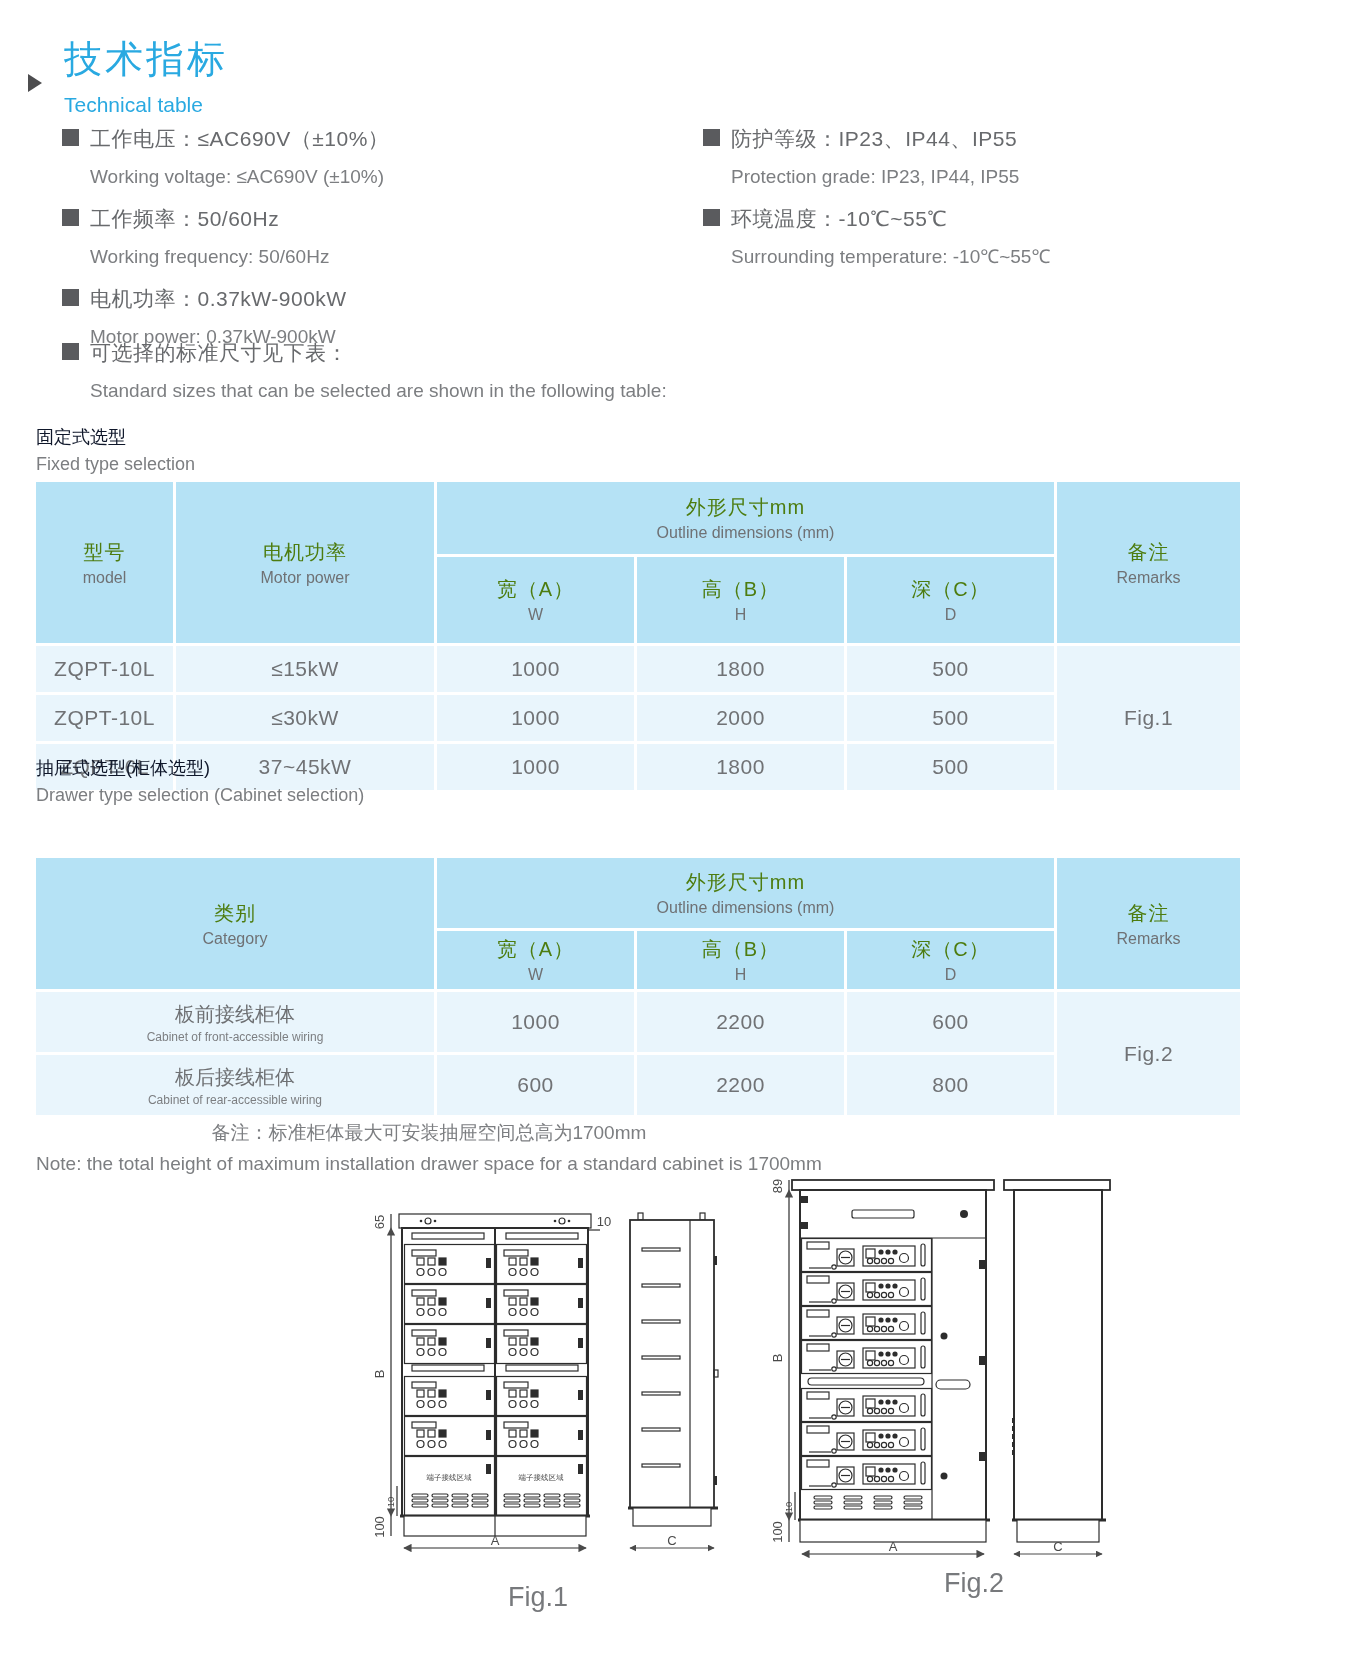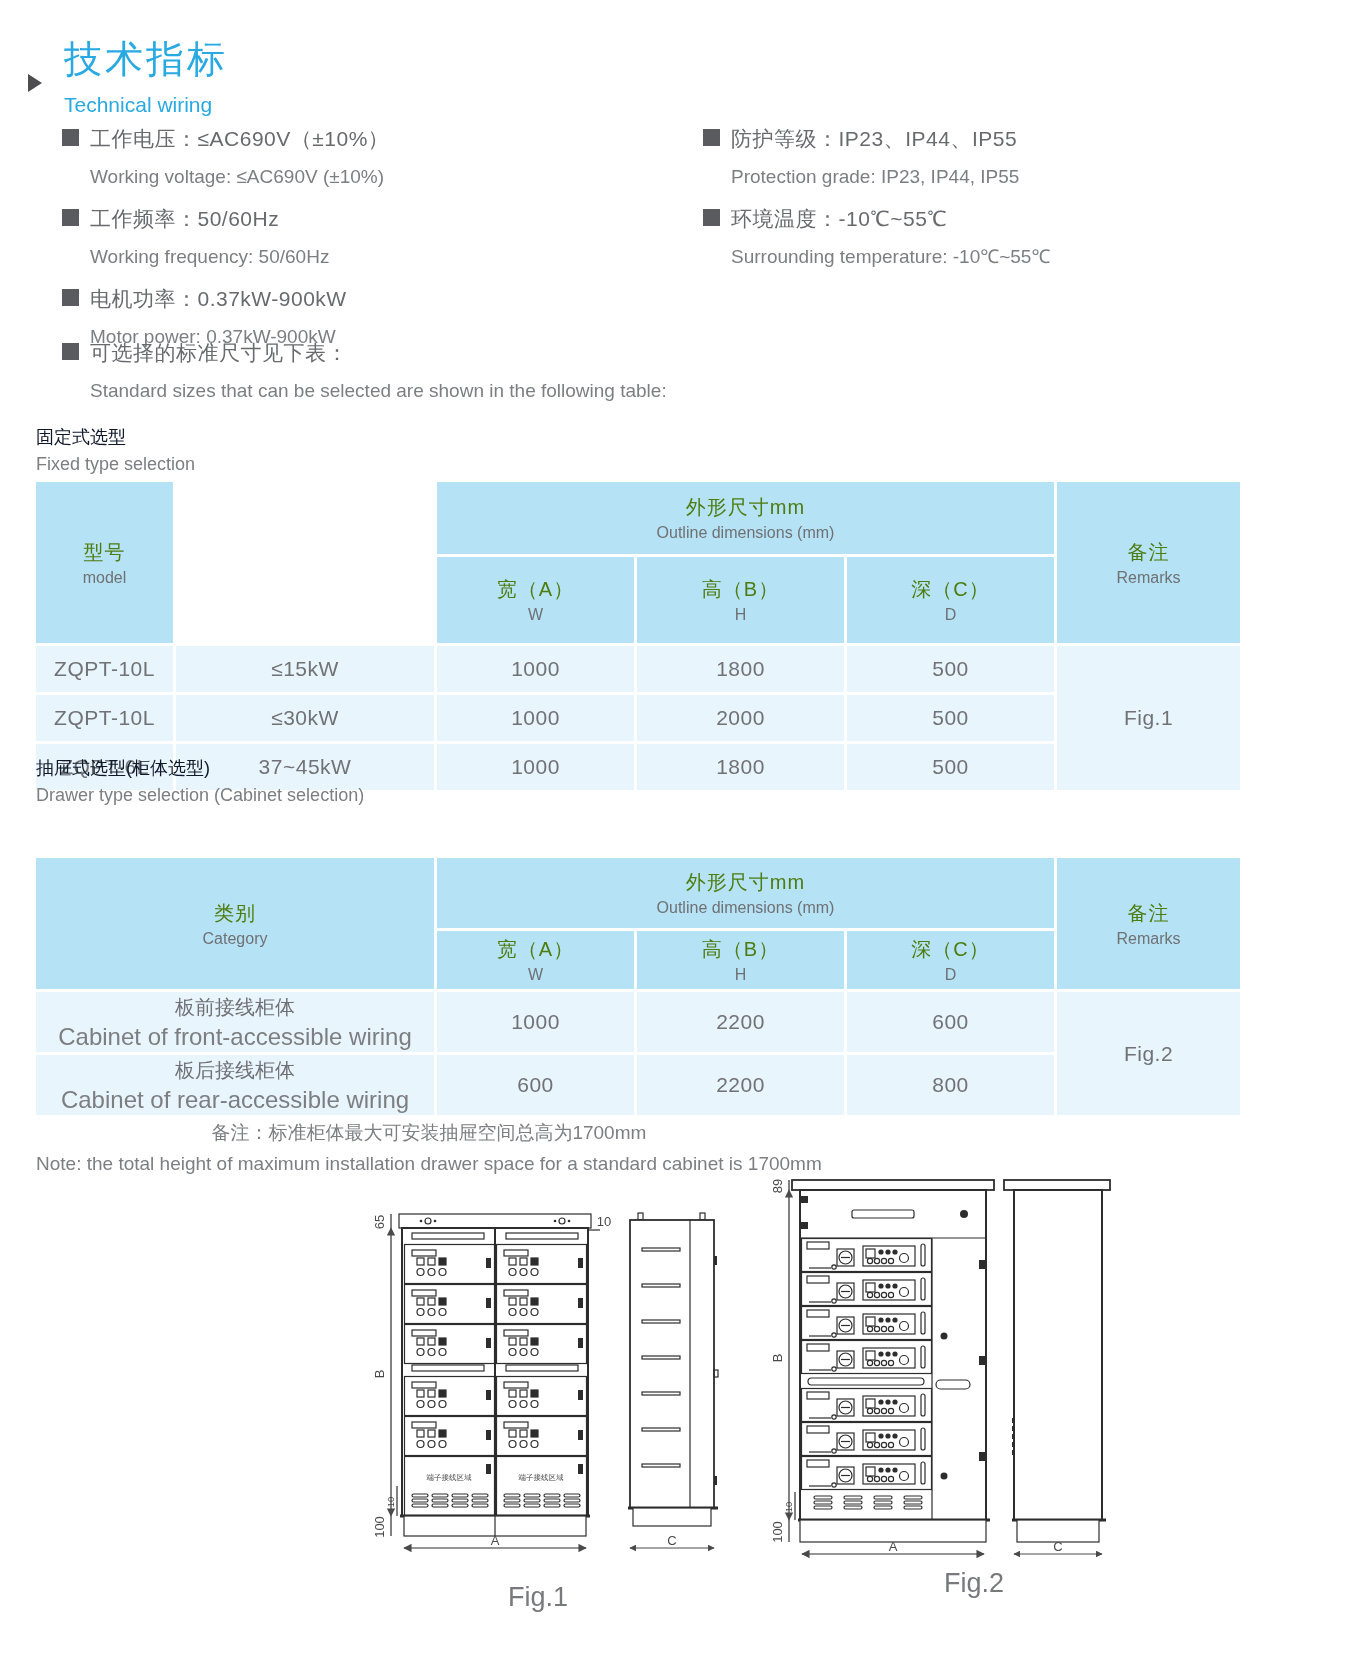--- a/index.html
+++ b/index.html
@@ -36,42 +36,42 @@
         grid-template-rows:72px 86px 46px 46px 46px; }
   .t2 { grid-template-columns:398px 197px 207px 207px 183px;
         grid-template-rows:70px 58px 60px 60px; }
   .cell { display:flex; flex-direction:column; align-items:center; justify-content:center; text-align:center; }
   .hd { background:#b5e2f5; }
   .cd { background:#e9f5fc; }
   .hcn { font-size:20px; color:#4d7c0f; letter-spacing:1px; }
   .hen { font-size:16px; color:#6f7174; margin-top:3px; }
   .val { font-size:21px; color:#707275; letter-spacing:0.5px; }
   .vcn { font-size:20px; color:#6e7073; }
-  .ven { font-size:24px; color:#7c7e81; margin-top:2px; }
+  .ven { font-size:12px; color:#7c7e81; margin-top:2px; }
 
   
   .note-cn { font-size:19px; color:#7c7e81;text-align:center; }
   .note-en { font-size:19px; color:#7c7e81; margin-top:7px; }
 
   
   svg { overflow:visible; }
   .draw  { stroke:#2d2d2d; fill:none; stroke-width:1.2; }
   .dim   { fill:#4a4a4a; font-size:13px; stroke:none; text-anchor:middle; }
   .dimsm { fill:#4a4a4a; font-size:9.5px; stroke:none; text-anchor:middle; }
   .tlabel{ fill:#444; font-size:7.5px; stroke:none; text-anchor:middle; }
   .figcap{ fill:#77797c; font-size:27px; stroke:none; text-anchor:middle; }
 </style>
 </head>
 <body>
 
 <div class="abs title-wrap">
   <div class="tri"></div>
   <div class="title-txt">
     <div class="h1">技术指标</div>
-    <div class="h2">Technical wiring</div>
+    <div class="h2">Technical table</div>
   </div>
 </div>
 
 <div class="abs spec-col" style="left:62px; top:126px;">
   <div class="spec-item">
     <span class="bullet"></span>
     <div class="cn">工作电压：≤AC690V（±10%）</div>
     <div class="en">Working voltage: ≤AC690V (±10%)</div>
   </div>
   <div class="spec-item">
@@ -109,20 +109,24 @@
 
 <div class="abs" style="left:36px; top:425px;">
   <div class="sec-cn">固定式选型</div>
   <div class="sec-en">Fixed type selection</div>
 </div>
 
 <div class="abs tbl t1" style="left:36px; top:482px;">
   <div class="cell hd" style="grid-area:1/1/3/2">
     <div class="hcn">型号</div>
     <div class="hen">model</div>
+  </div>
+  <div class="cell hd" style="grid-area:1/2/3/3">
+    <div class="hcn">电机功率</div>
+    <div class="hen">Motor power</div>
   </div>
   <div class="cell hd" style="grid-area:1/3/2/6">
     <div class="hcn">外形尺寸mm</div>
     <div class="hen">Outline dimensions (mm)</div>
   </div>
   <div class="cell hd" style="grid-area:1/6/3/7">
     <div class="hcn">备注</div>
     <div class="hen">Remarks</div>
   </div>
   <div class="cell hd" style="grid-area:2/3/3/4">

